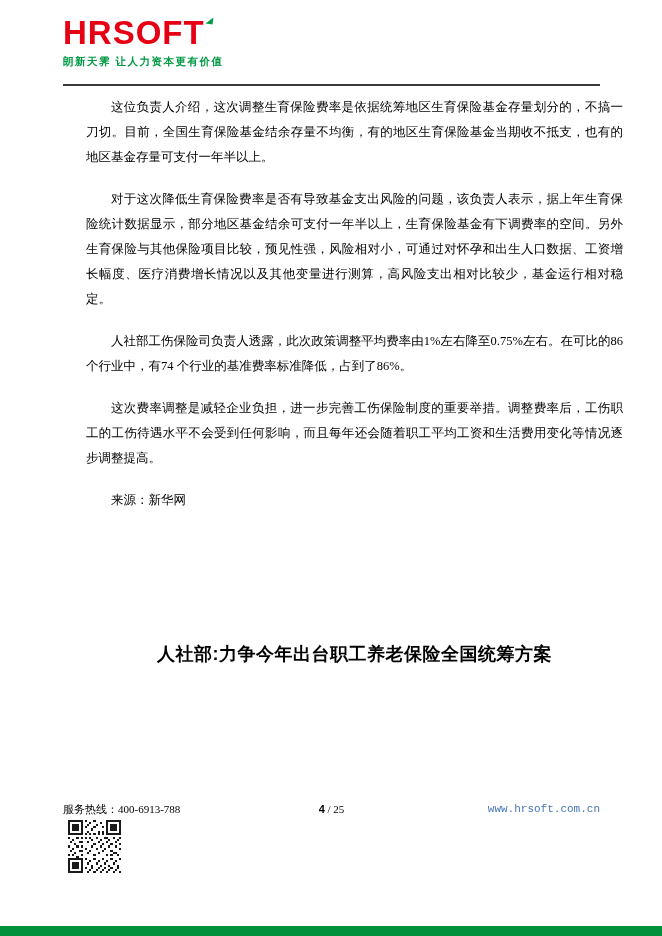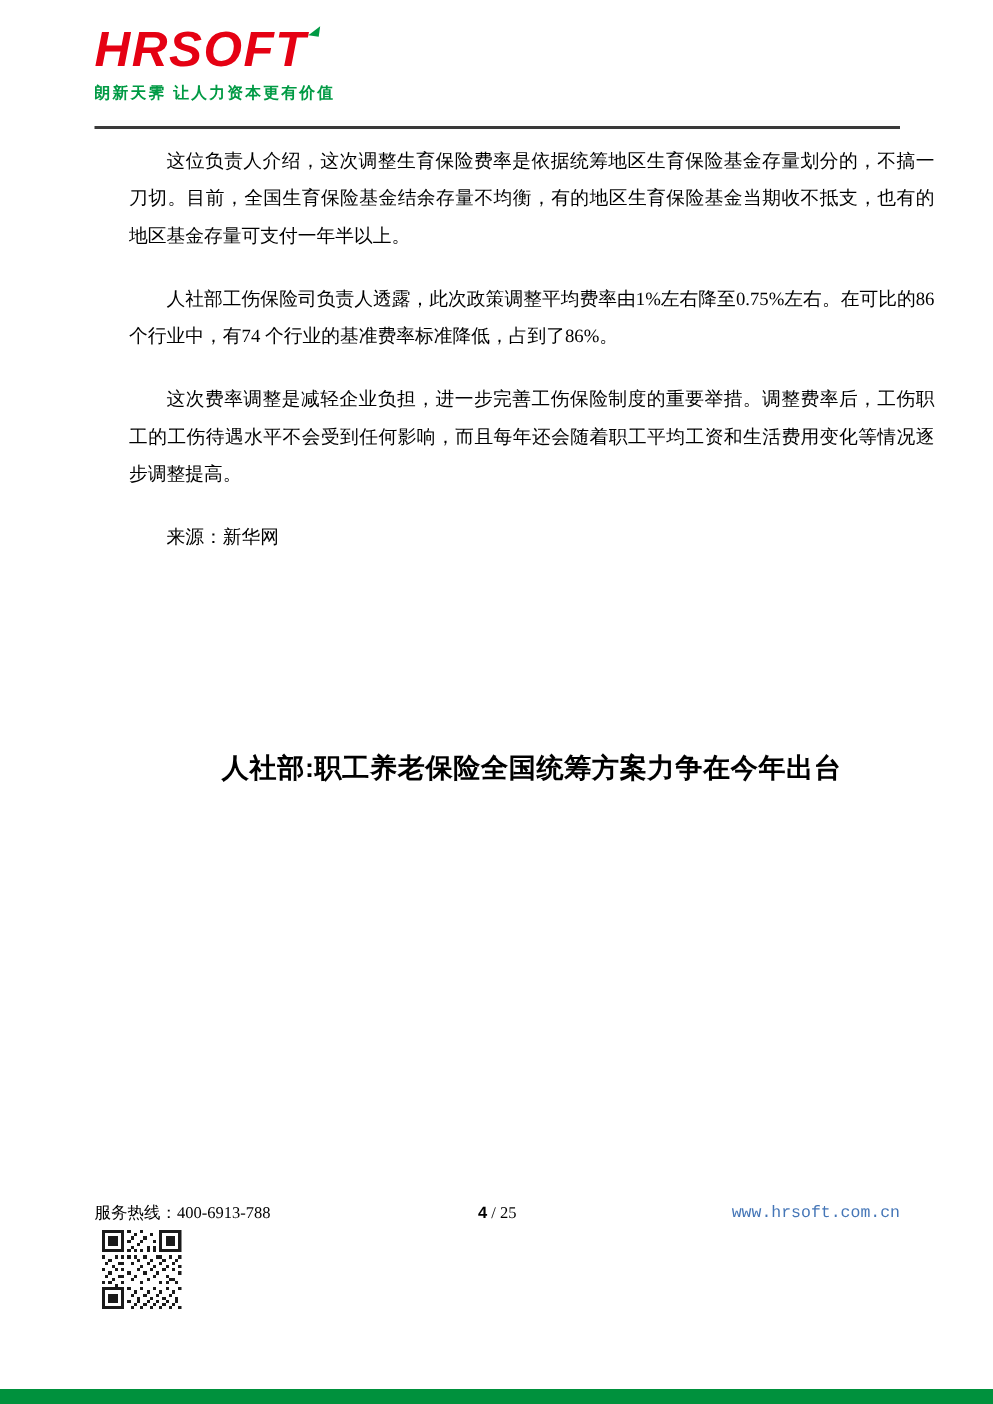--- a/index.html
+++ b/index.html
@@ -10,21 +10,21 @@
     position:relative; width:662px; height:936px; background:#ffffff;
     overflow:hidden; color:#000;
     font-family:"Liberation Serif","DejaVu Serif",serif;
   }
 
   
   .header { position:absolute; top:16px; left:63px; }
   .logo-row { position:relative; display:inline-block; }
   .logo-text {
     font-family:"Liberation Sans","DejaVu Sans",sans-serif;
-    font-weight:bold; font-style:italic; font-size:33px; line-height:1.05;
+    font-weight:bold; font-size:33px; line-height:1.05;
     color:#e50113; letter-spacing:1px;
   }
   .logo-accent {
     position:absolute; top:1px; right:-8px; width:0; height:0;
     border-left:7px solid transparent; border-bottom:7px solid #009a44;
     transform:rotate(8deg);
   }
   .tagline {
     margin-top:4px;
     font-family:"Liberation Sans","DejaVu Sans",sans-serif;
@@ -85,25 +85,26 @@
     <div class="logo-row">
       <span class="logo-text">HRSOFT</span>
       <span class="logo-accent"></span>
     </div>
     <div class="tagline">朗新天霁 让人力资本更有价值</div>
   </div>
   <div class="header-rule"></div>
 
   <div class="content">
     <p>这位负责人介绍，这次调整生育保险费率是依据统筹地区生育保险基金存量划分的，不搞一刀切。目前，全国生育保险基金结余存量不均衡，有的地区生育保险基金当期收不抵支，也有的地区基金存量可支付一年半以上。</p>
+    <p>对于这次降低生育保险费率是否有导致基金支出风险的问题，该负责人表示，据上年生育保险统计数据显示，部分地区基金结余可支付一年半以上，生育保险基金有下调费率的空间。另外生育保险与其他保险项目比较，预见性强，风险相对小，可通过对怀孕和出生人口数据、工资增长幅度、医疗消费增长情况以及其他变量进行测算，高风险支出相对比较少，基金运行相对稳定。</p>
     <p>人社部工伤保险司负责人透露，此次政策调整平均费率由1%左右降至0.75%左右。在可比的86 个行业中，有74 个行业的基准费率标准降低，占到了86%。</p>
     <p>这次费率调整是减轻企业负担，进一步完善工伤保险制度的重要举措。调整费率后，工伤职工的工伤待遇水平不会受到任何影响，而且每年还会随着职工平均工资和生活费用变化等情况逐步调整提高。</p>
     <p class="source">来源：新华网</p>
 
-    <p class="section-heading">人社部:职工养老保险全国统筹方案力争在今年出台</p>
+    <p class="section-heading">人社部:力争今年出台职工养老保险全国统筹方案</p>
 
   </div>
 
   <div class="footer">
     <span class="hotline">服务热线：400-6913-788</span>
     <span class="page-num"><span class="cur">4</span><span> / </span><span>25</span></span>
     <a class="website">www.hrsoft.com.cn</a>
   </div>
 
   <div class="qr">

